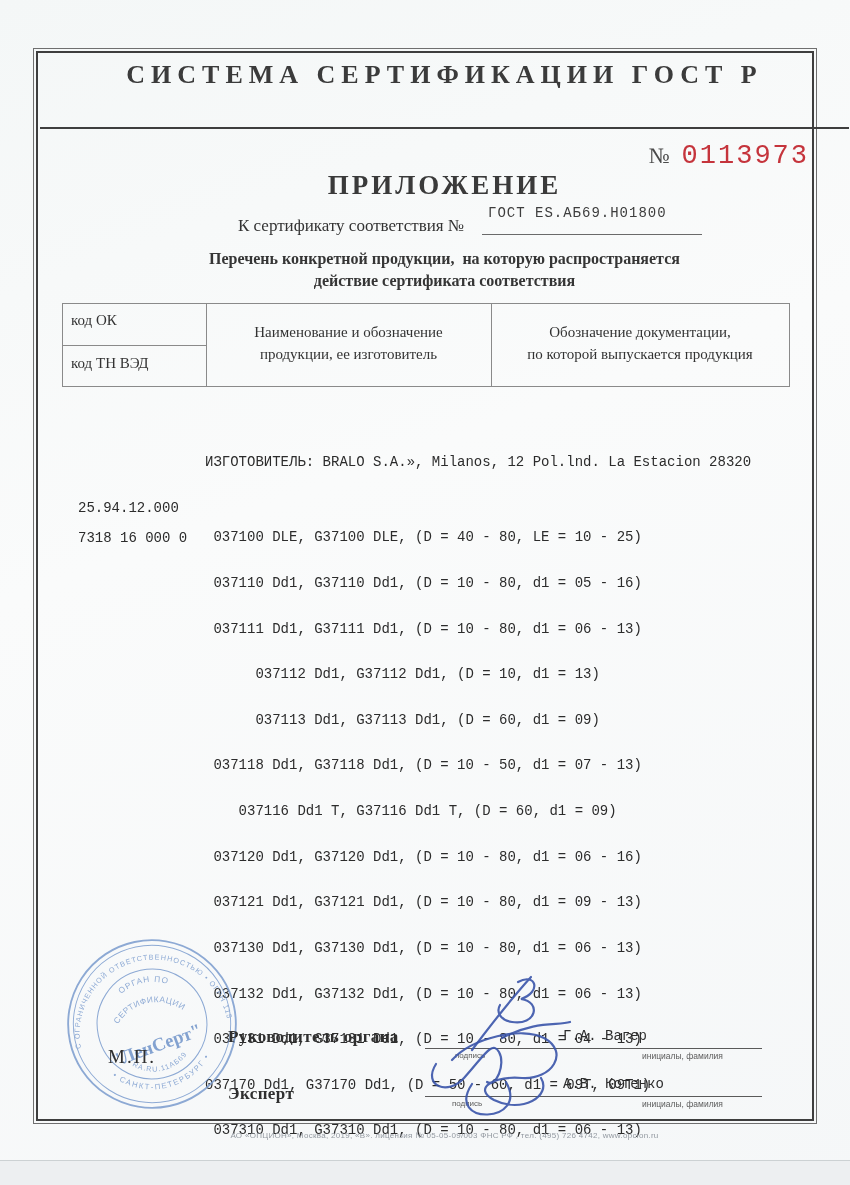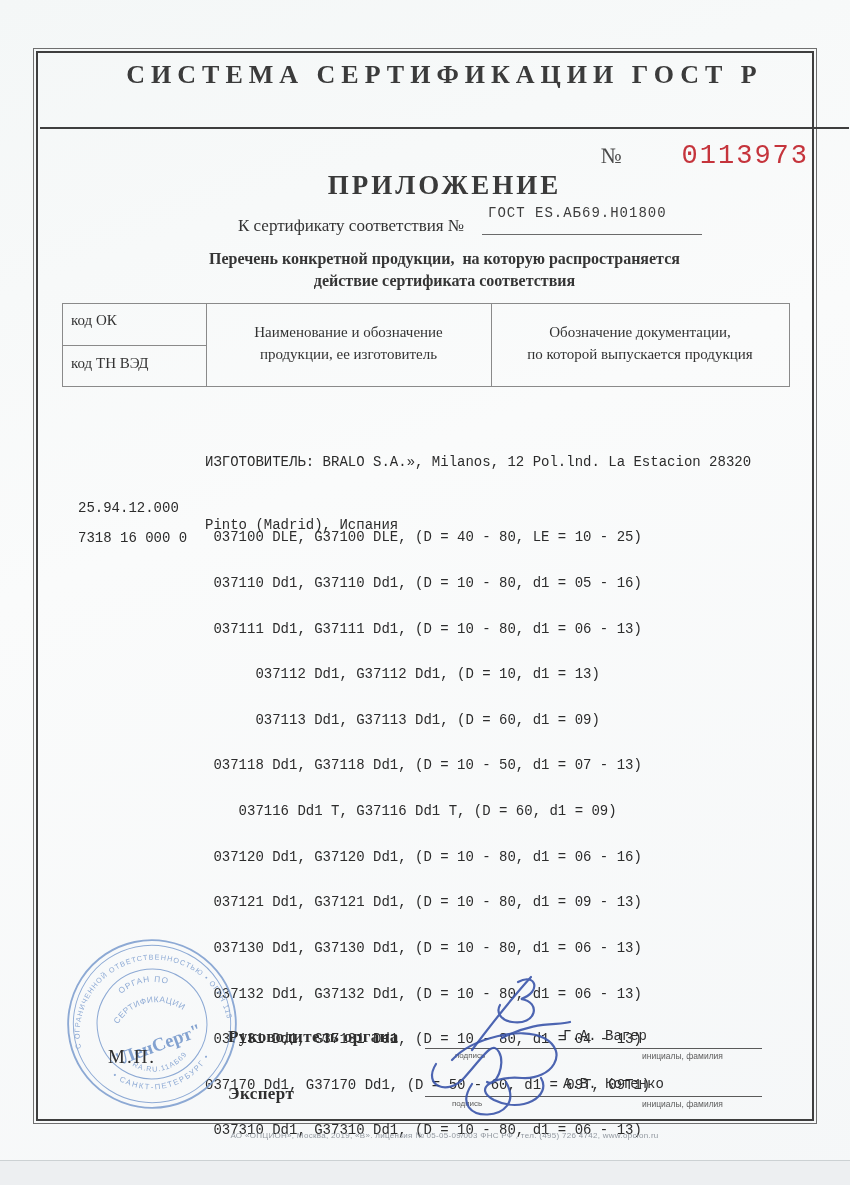--- a/index.html
+++ b/index.html
@@ -13,21 +13,21 @@
   .frame-inner{position:absolute;left:2px;top:2px;right:2px;bottom:2px;border:2px solid #3e3e3e;}
   .header-rule{position:absolute;left:40px;right:40px;top:127px;height:2px;background:#3e3e3e;}
   
   .sys-title{left:0;right:0;top:60px;text-align:center;font-size:26px;font-weight:bold;
              letter-spacing:6px;color:#3b3b3b;}
   .agency{left:0;right:0;top:97px;text-align:center;font-size:17px;font-weight:bold;
           letter-spacing:.5px;color:#3b3b3b;}
   .blank-number{top:141px;right:80px;display:flex;align-items:baseline;}
   .blank-number .no-sign{font-size:22px;color:#4a4a4a;margin-right:12px;}
   .blank-number .digits{font-family:"Liberation Mono","DejaVu Sans Mono",monospace;
-                        font-size:27px;color:#c5343c;letter-spacing:2px;margin-left:48px;}
+                        font-size:27px;color:#c5343c;letter-spacing:2px;}
   .doc-title{left:0;right:0;top:170px;text-align:center;font-size:27px;font-weight:bold;
              letter-spacing:3px;color:#3a3a3a;}
   .cert-label{left:238px;top:216px;font-size:17px;color:#333;}
   .cert-number{left:488px;top:205px;font-family:"Liberation Mono","DejaVu Sans Mono",monospace;
                font-size:14px;color:#3d3d3d;letter-spacing:1px;white-space:pre;}
   .cert-underline{left:482px;top:234px;width:220px;height:1px;background:#6a6a6a;}
   .subtitle{left:0;right:0;text-align:center;font-size:16px;font-weight:bold;color:#353535;
             white-space:pre;}
   
   .tbl{left:62px;top:303px;width:726px;height:82px;border:1px solid #8a8a8a;background:transparent;}
@@ -111,21 +111,20 @@
       <div>продукции, ее изготовитель</div>
     </div>
     <div class="tbl-cell tbl-c3">
       <div>Обозначение документации,</div>
       <div>по которой выпускается продукция</div>
     </div>
   </div>
 
   <div class="abs mono manufacturer">
     <div>ИЗГОТОВИТЕЛЬ: BRALO S.A.», Milanos, 12 Pol.lnd. La Estacion 28320</div>
-    <div>Pinto (Madrid), Испания</div>
   </div>
 
   <div class="abs mono code-ok">25.94.12.000</div>
   <div class="abs mono code-tnved">7318 16 000 0</div>
 
   <div class="abs mono products">
     <div>037100 DLE, G37100 DLE, (D = 40 - 80, LE = 10 - 25)</div>
     <div>037110 Dd1, G37110 Dd1, (D = 10 - 80, d1 = 05 - 16)</div>
     <div>037111 Dd1, G37111 Dd1, (D = 10 - 80, d1 = 06 - 13)</div>
     <div>037112 Dd1, G37112 Dd1, (D = 10, d1 = 13)</div>

